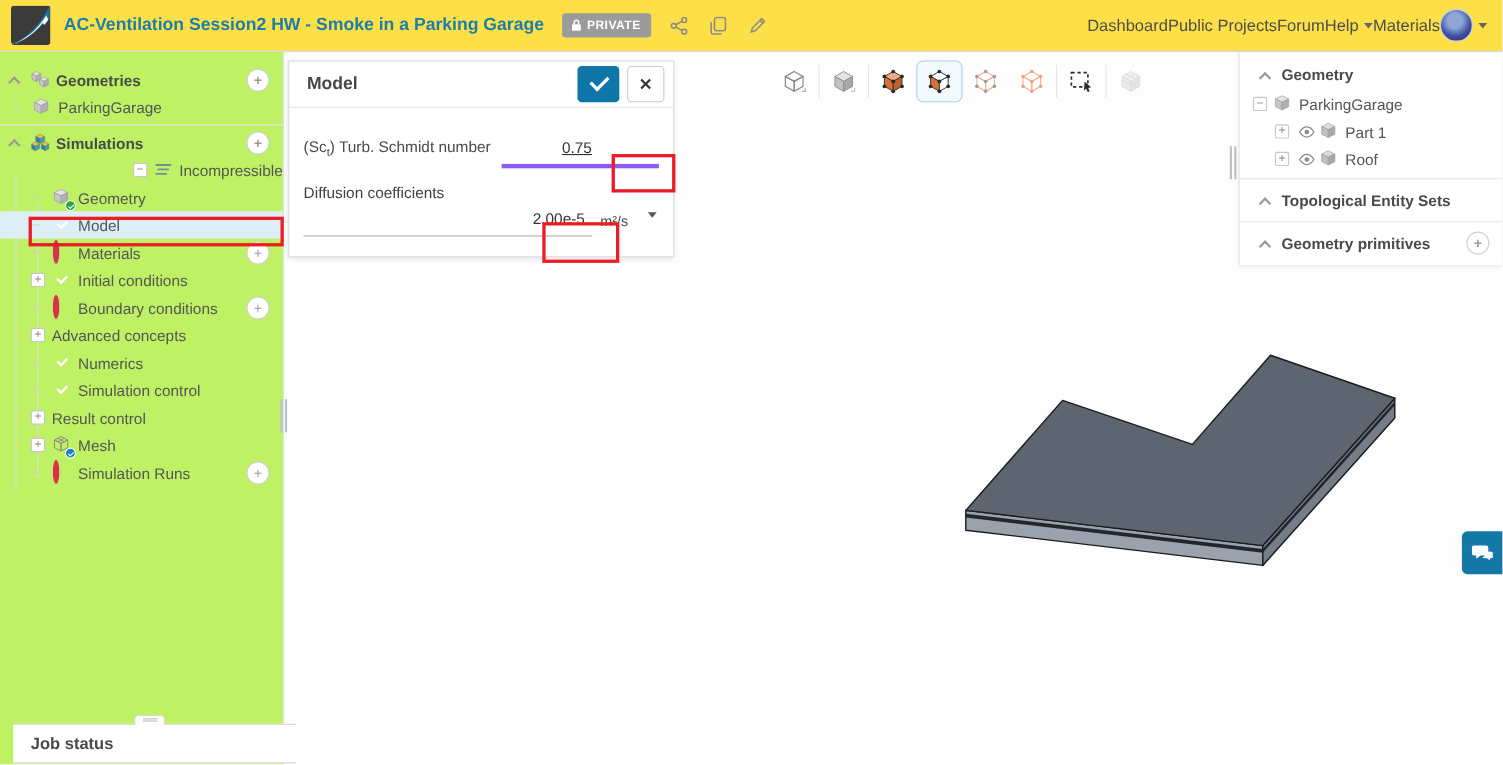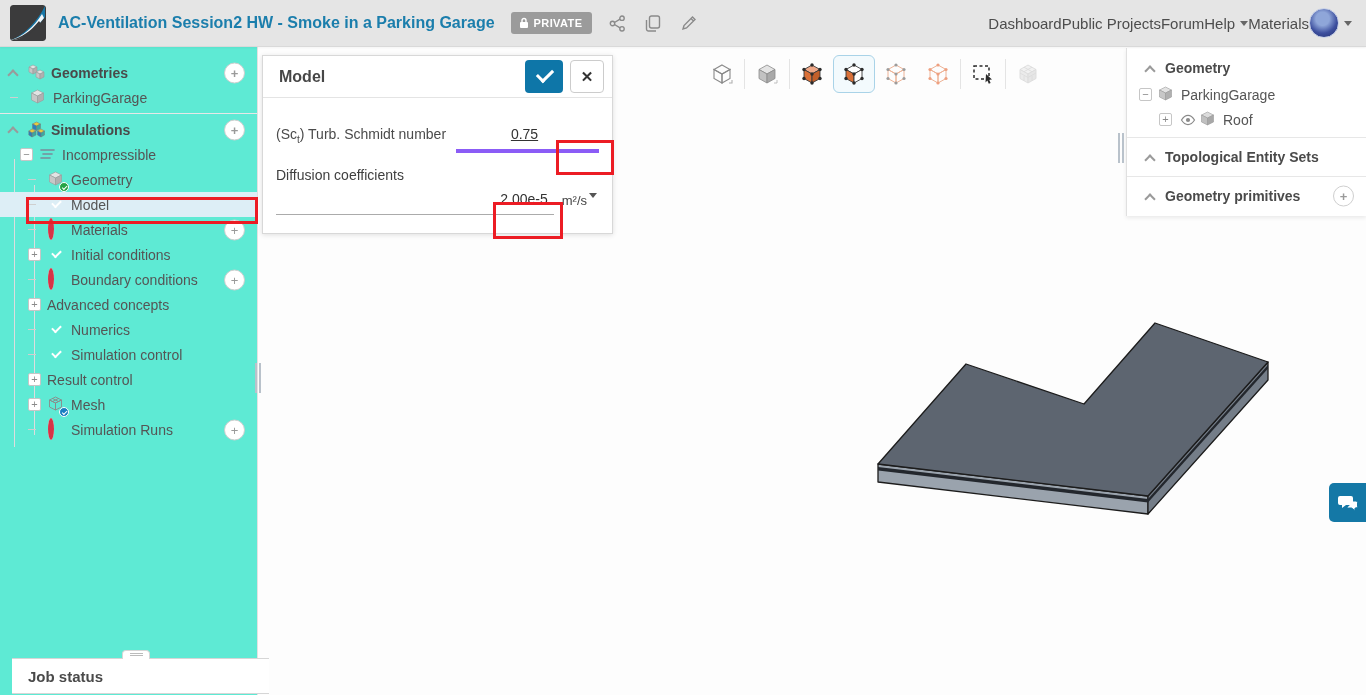--- a/index.html
+++ b/index.html
@@ -1,58 +1,58 @@
 <!DOCTYPE html>
 <html><head>
 <meta charset="utf-8">
 <style>
   * { margin:0; padding:0; box-sizing:border-box; }
   html,body { width:1366px; height:695px; overflow:hidden; background:#fdfdfd;
     font-family:"Liberation Sans","DejaVu Sans",sans-serif; color:#4a4a4a; }
   .app { position:relative; width:1366px; height:695px; }
 
   
-  .topbar { position:absolute; top:0; left:0; right:0; height:47px; background:#e5e5e5;
+  .topbar { position:absolute; top:0; left:0; right:0; height:47px; background:#fde047;
     border-bottom:1px solid #d9d9d9; display:flex; align-items:center; padding:0 14px 0 10px;
     box-shadow:0 1px 2px rgba(0,0,0,.04); z-index:50; }
   .logo { width:36px; height:36px; border-radius:3px; overflow:hidden; flex:0 0 auto; }
   .proj-title { margin-left:12px; font-size:16px; font-weight:bold; color:#1b7eac; white-space:nowrap; }
   .badge-private { margin-left:16px; background:#9b9b9b; color:#fff; font-size:11px; font-weight:bold;
     letter-spacing:.4px; border-radius:3px; padding:5px 10px 5px 8px; display:flex; align-items:center; gap:5px; }
   .hdr-icon { margin-left:14px; width:22px; height:22px; display:flex; align-items:center; justify-content:center; cursor:pointer; }
   .spacer { flex:1; }
   .topnav { display:flex; align-items:center; font-size:15px; color:#4d4d4d; }
   .topnav .nav-item { cursor:pointer; white-space:nowrap; display:flex; align-items:center; gap:5px; }
   .caret-down { width:0; height:0; border-left:4px solid transparent; border-right:4px solid transparent;
     border-top:5px solid #666; display:inline-block; }
   .avatar { width:30px; height:30px; border-radius:50%;
     background:radial-gradient(circle at 45% 35%, #8fa6d9 0 28%, #3d4f9e 60%, #222e6e 100%);
     border:1px solid #c9d2e8; }
 
   
-  .sidebar { position:absolute; top:47px; left:0; width:258px; bottom:0; background:#5eead4;
+  .sidebar { position:absolute; top:47px; left:0; width:258px; bottom:0; background:#bef264;
     border-right:1px solid #e2e2e2; z-index:20; }
   .tree { padding-top:13px; position:relative; }
   .trow { height:25px; display:flex; align-items:center; font-size:14px; color:#555; position:relative; cursor:pointer; }
   .trow.l0 { padding-left:8px; font-weight:bold; color:#4a4a4a; }
   .trow .lbl { margin-left:6px; white-space:nowrap; }
   .sect-div { height:1px; background:#e7e7e7; margin:3px 0; }
   .chev { width:9px; height:9px; position:relative; flex:0 0 14px; }
   .chev::before { content:""; position:absolute; left:1px; top:3px; width:6px; height:6px;
     border-left:2px solid #9a9a9a; border-top:2px solid #9a9a9a; transform:rotate(45deg); }
   .expbox { width:13px; height:13px; border:1px solid #c6c6c6; background:#fff; flex:0 0 13px;
     font-size:11px; line-height:11px; text-align:center; color:#8a8a8a; border-radius:2px; }
   .expbox.plus::before { content:"+"; } .expbox.minus::before { content:"\2212"; }
   .dash { width:8px; height:1px; background:#cfcfcf; flex:0 0 8px; }
   .ticon { width:17px; height:17px; margin-left:6px; flex:0 0 17px; position:relative; }
   .addbtn { position:absolute; right:12px; top:50%; transform:translateY(-50%); width:21px; height:21px;
     border:1px solid #cfcfcf; border-radius:50%; background:#fff; color:#9a9a9a; font-size:13px;
     line-height:19px; text-align:center; cursor:pointer; }
   .trow.selected { background:#ddeef6; }
-  .ind1 { padding-left:14px; } .ind2 { padding-left:20px; } .ind3 { padding-left:28px; }
+  .ind1 { padding-left:14px; } .ind2 { padding-left:20px;justify-content:flex-end; } .ind3 { padding-left:28px; }
   .vline { position:absolute; width:1px; background:#ddd; }
   .annotation { position:absolute; border:3px solid #ec1c24; pointer-events:none; z-index:60; }
 
   
   .ic-check { width:16px; height:16px; border-radius:50%; background:#27a346; position:relative; }
   .ic-check::after { content:""; position:absolute; left:4px; top:4px; width:7px; height:4px;
     border-left:2px solid #fff; border-bottom:2px solid #fff; transform:rotate(-45deg); }
   .ic-ring { width:15px; height:15px; border-radius:50%; border:3.5px solid #d63447; background:#fff; }
   .badge-mini { position:absolute; right:-4px; bottom:-4px; width:10px; height:10px; border-radius:50%;
     border:1.5px solid #fff; }
@@ -84,21 +84,21 @@
     margin-left:7px; color:#333; font-size:15px; font-weight:bold; cursor:pointer; }
   .mp-body { padding:10px 13px 18px 13px; position:relative; }
   .fieldrow1 { display:flex; align-items:flex-end; justify-content:space-between; margin-top:14px; }
   .flabel { font-size:14px; color:#4b4b4b; padding-bottom:8px; }
   .fvalue { width:143px; text-align:center; font-size:14px; color:#333; padding:4px 6px 7px 0;
     border-bottom:4px solid #8b5cf6;text-decoration:underline; }
   .flabel2 { font-size:14px; color:#3f3f3f; margin:14px 0 2px 0; }
   .fieldrow2 { display:flex; align-items:flex-end; }
   .fvalue2 { flex:1; text-align:right; font-size:14px; color:#333; padding:6px 6px 7px 0;
     border-bottom:1px solid #ababab; }
-  .unitsel { display:flex; gap:2px; font-size:13px; color:#444;
+  .unitsel { display:flex; gap:18px; font-size:13px; color:#444;
     padding:0 2px 7px 8px; cursor:pointer; }
   sub { font-size:10px; }
 
   
   .vtoolbar { position:absolute; left:701px; top:55px; height:38px; display:flex; align-items:center; z-index:25; }
   .vbtn { width:42px; height:38px; display:flex; align-items:center; justify-content:center;
     background:transparent; border:1px solid transparent; border-radius:6px; cursor:pointer; }
   .vbtn.sel { border-color:#a9d3e8; background:#f3fafd; }
   .vbtn.disabled { opacity:.55; cursor:default; }
   .vsep { width:1px; height:30px; background:#e4e4e4; margin:0 1px; }
@@ -497,20 +497,39 @@
       </span>
       <span class="ticon" style="margin-left:4px;">
         <svg width="15" height="15" viewBox="0 0 15 15">
             <g stroke="#9a9a9a" stroke-width=".6">
           <polygon points="7.5,1 13.5,4 7.5,7 1.5,4" fill="#dcdcdc"></polygon>
               <polygon points="1.5,4 7.5,7 7.5,14 1.5,11" fill="#c0c0c0"></polygon>
               <polygon points="13.5,4 7.5,7 7.5,14 13.5,11" fill="#a8a8a8"></polygon>
             </g>
         </svg>
       </span>
+      <span class="lbl">Part 1</span>
+    </div>
+    <div class="trow" style="padding-left:32px;">
+      <span class="expbox plus"></span>
+      <span class="eye">
+        <svg width="16" height="16" viewBox="0 0 16 16" fill="none" stroke="#8a8a8a" stroke-width="1.2">
+          <path d="M1.5 8 C3.5 4.8 6 3.4 8 3.4 C10 3.4 12.5 4.8 14.5 8 C12.5 11.2 10 12.6 8 12.6 C6 12.6 3.5 11.2 1.5 8 Z"></path>
+          <circle cx="8" cy="8" r="2.1" fill="#8a8a8a" stroke="none"></circle>
+        </svg>
+      </span>
+      <span class="ticon" style="margin-left:4px;">
+        <svg width="15" height="15" viewBox="0 0 15 15">
+            <g stroke="#9a9a9a" stroke-width=".6">
+          <polygon points="7.5,1 13.5,4 7.5,7 1.5,4" fill="#dcdcdc"></polygon>
+              <polygon points="1.5,4 7.5,7 7.5,14 1.5,11" fill="#c0c0c0"></polygon>
+              <polygon points="13.5,4 7.5,7 7.5,14 13.5,11" fill="#a8a8a8"></polygon>
+            </g>
+        </svg>
+      </span>
       <span class="lbl">Roof</span>
     </div>
     <div class="rdiv"></div>
     <div class="trow rhead" style="padding-left:18px;">
       <span class="chev"></span>
       <span class="lbl">Topological Entity Sets</span>
     </div>
     <div class="rdiv"></div>
     <div class="trow rhead" style="padding-left:18px; margin-bottom:6px;">
       <span class="chev"></span>

